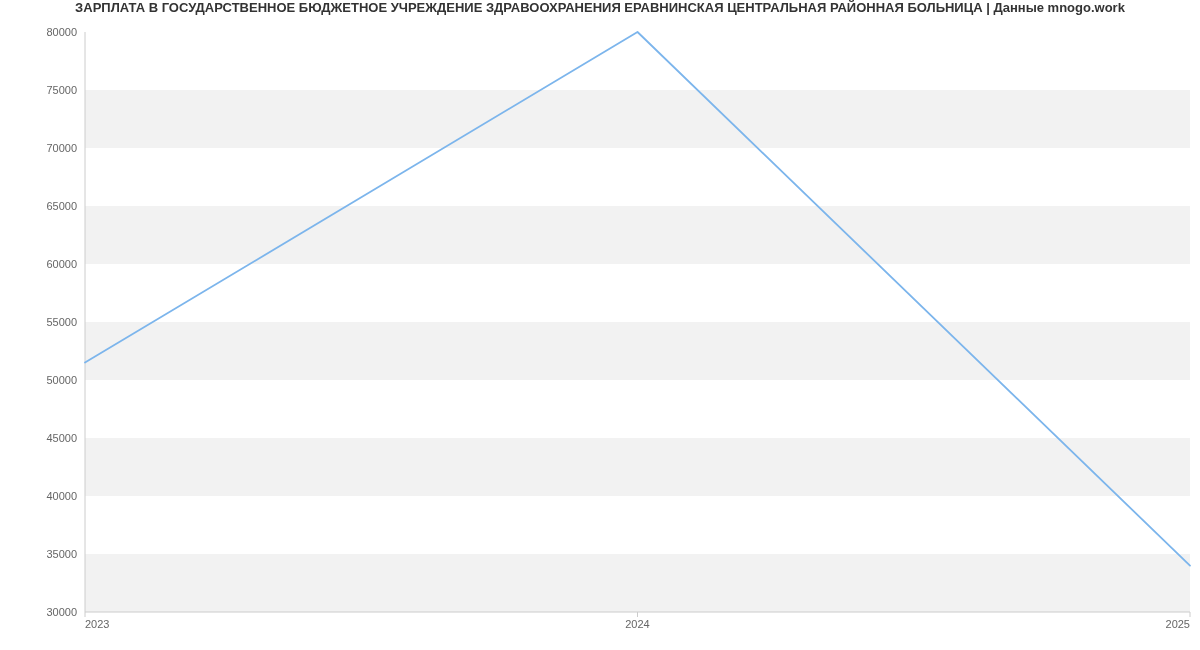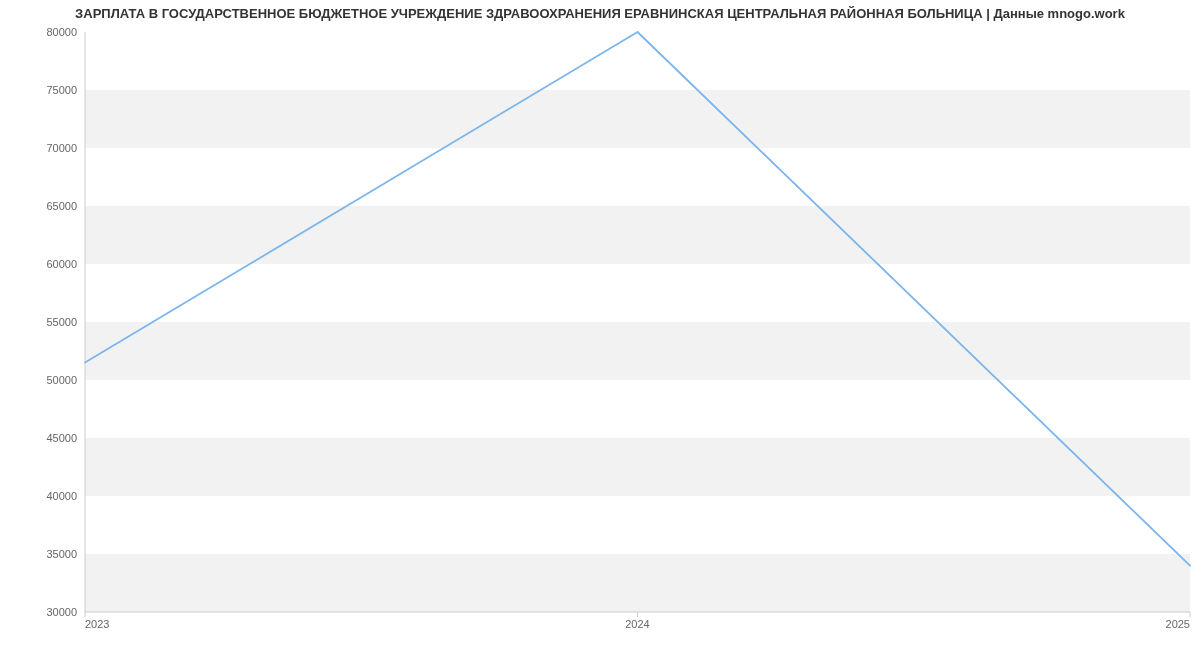--- a/index.html
+++ b/index.html
@@ -10,21 +10,20 @@
     background: #ffffff;
     font-family: Arial, Helvetica, sans-serif;
     color: #333333;
   }
   .title {
     width: 100%;
     text-align: center;
     font-size: 13px;
     font-weight: bold;
     color: #333333;
-    padding-top: 6px;
   }
   .chart-wrap {
     position: absolute;
     left: 0;
     top: 22px;
     width: 1200px;
     height: 620px;
   }
   svg { display: block; }
   .gridband { fill: #f2f2f2; }

